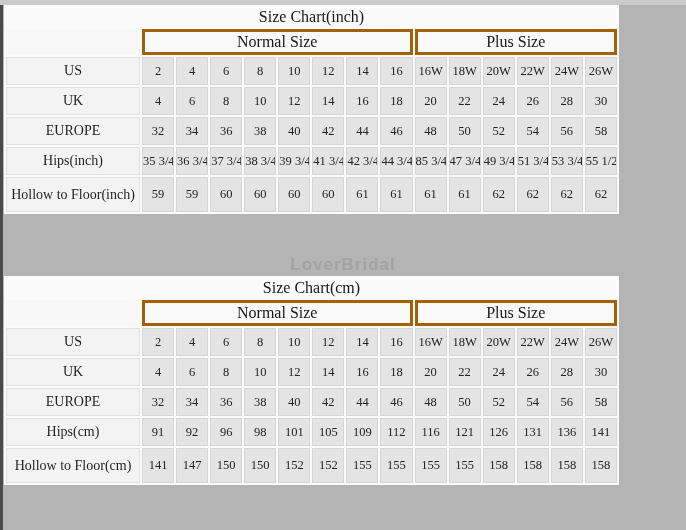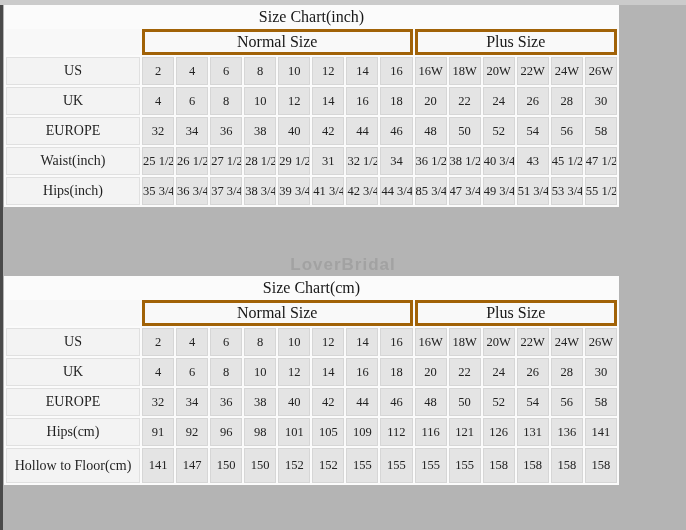--- a/index.html
+++ b/index.html
@@ -115,53 +115,53 @@
           <td class="cell">44</td>
           <td class="cell">46</td>
           <td class="cell">48</td>
           <td class="cell">50</td>
           <td class="cell">52</td>
           <td class="cell">54</td>
           <td class="cell">56</td>
           <td class="cell">58</td>
         </tr>
         <tr>
-          <td class="label">Waist(inch)</td>
-          <td class="cell">25 1/2</td>
-          <td class="cell">26 1/2</td>
-          <td class="cell">27 1/2</td>
-          <td class="cell">28 1/2</td>
-          <td class="cell">29 1/2</td>
-          <td class="cell">31</td>
-          <td class="cell">32 1/2</td>
-          <td class="cell">34</td>
-          <td class="cell">36 1/2</td>
-          <td class="cell">38 1/2</td>
-          <td class="cell">40 3/4</td>
-          <td class="cell">43</td>
-          <td class="cell">45 1/2</td>
-          <td class="cell">47 1/2</td>
-        </tr>
-        <tr>
           <td class="label">Hips(inch)</td>
           <td class="cell">35 3/4</td>
           <td class="cell">36 3/4</td>
           <td class="cell">37 3/4</td>
           <td class="cell">38 3/4</td>
           <td class="cell">39 3/4</td>
           <td class="cell">41 3/4</td>
           <td class="cell">42 3/4</td>
           <td class="cell">44 3/4</td>
           <td class="cell">85 3/4</td>
           <td class="cell">47 3/4</td>
           <td class="cell">49 3/4</td>
           <td class="cell">51 3/4</td>
           <td class="cell">53 3/4</td>
           <td class="cell">55 1/2</td>
         </tr>
+        <tr class="tall">
+          <td class="label">Hollow to Floor(inch)</td>
+          <td class="cell">59</td>
+          <td class="cell">59</td>
+          <td class="cell">60</td>
+          <td class="cell">60</td>
+          <td class="cell">60</td>
+          <td class="cell">60</td>
+          <td class="cell">61</td>
+          <td class="cell">61</td>
+          <td class="cell">61</td>
+          <td class="cell">61</td>
+          <td class="cell">62</td>
+          <td class="cell">62</td>
+          <td class="cell">62</td>
+          <td class="cell">62</td>
+        </tr>
       </tbody>
   </table>
 </div>
 
 <div class="watermark">LoverBridal</div>
 
 <div class="sheet" id="sheet-cm">
   <table>
     <colgroup>
       <col class="c-label">

